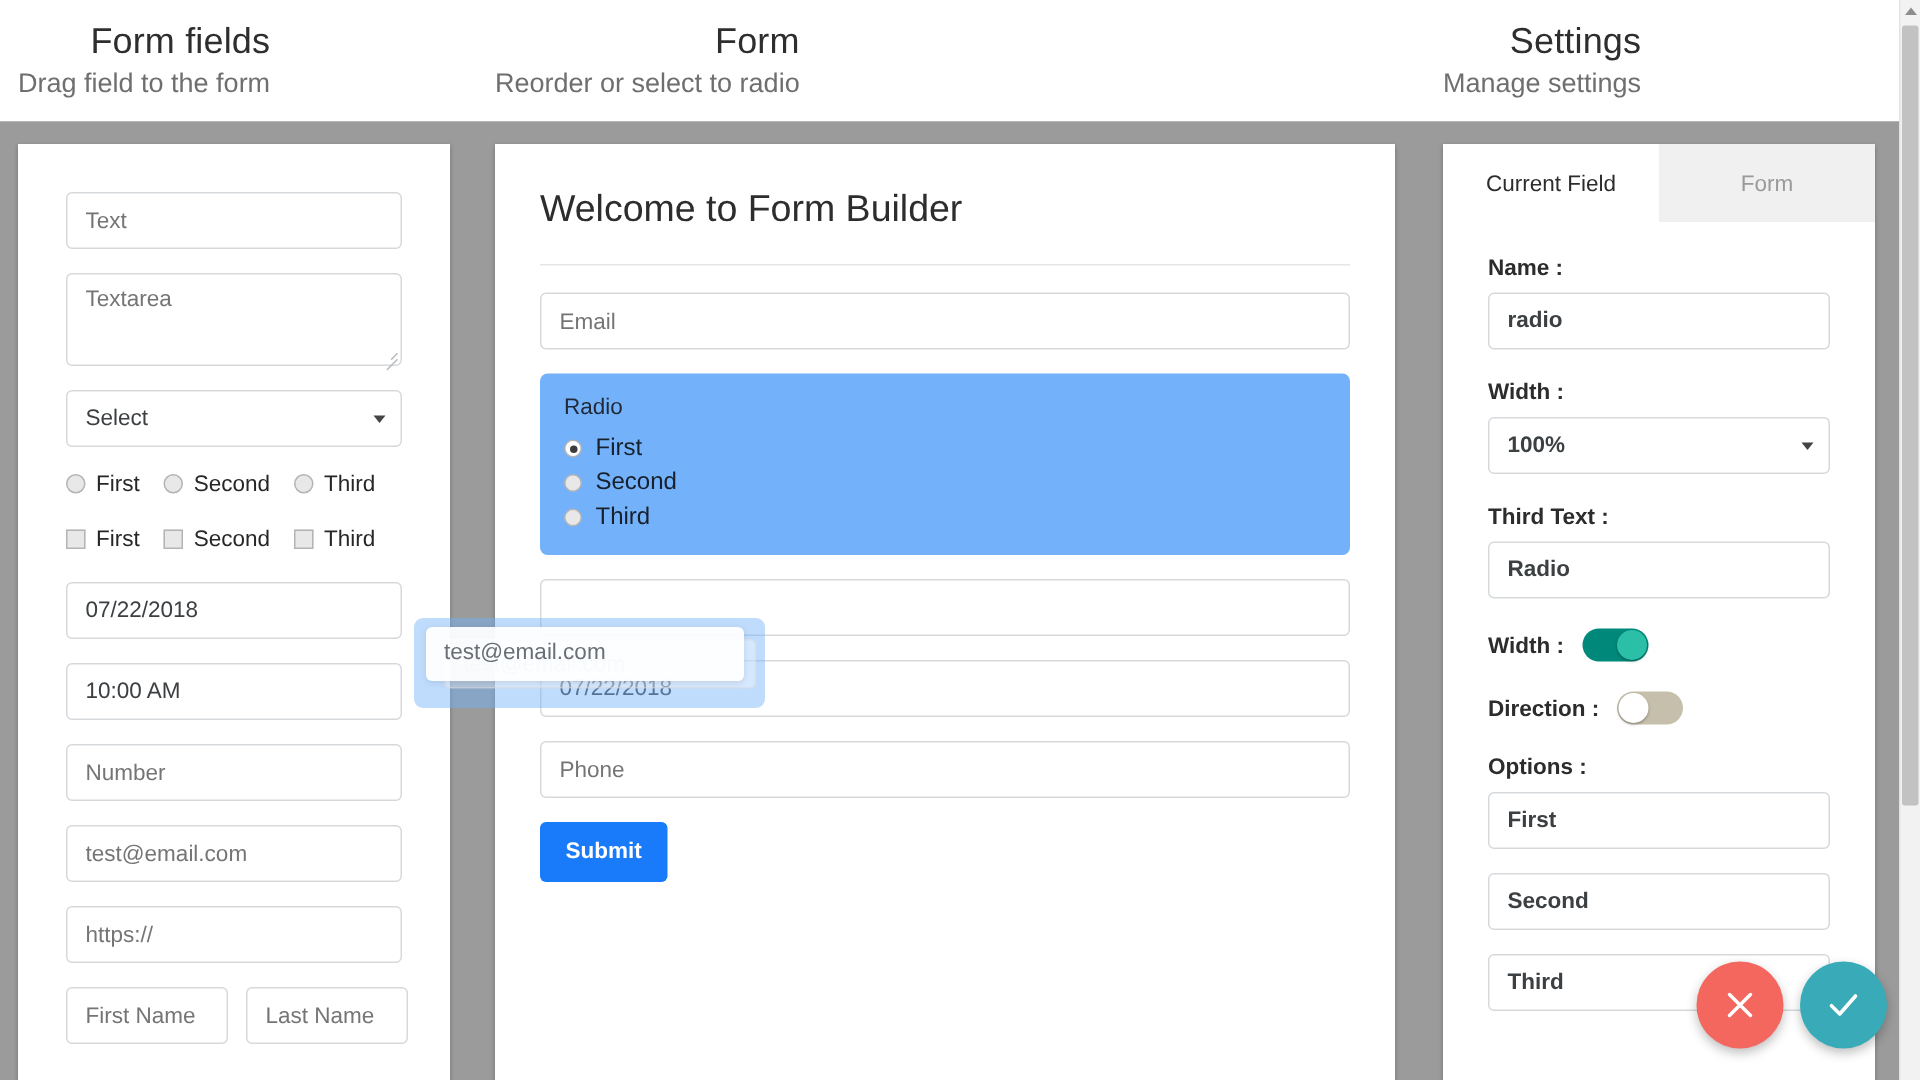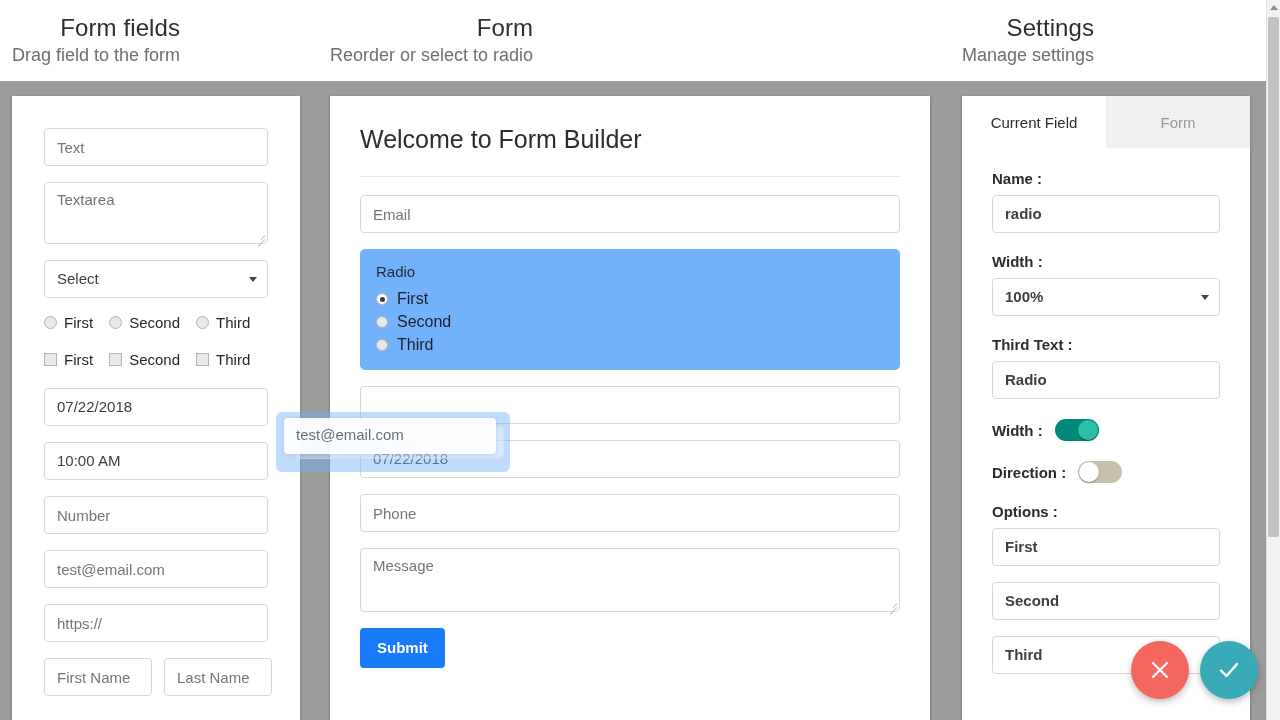--- a/index.html
+++ b/index.html
@@ -386,24 +386,20 @@
       </div>
 
       <div class="fld">
         <div class="ctl">07/22/2018</div>
       </div>
 
       <div class="fld">
         <input class="ctl ph" readonly="" placeholder="Phone" style="">
       </div>
 
-      <div class="fld">
-        <textarea class="ctl ta ta-big ph" readonly="" placeholder="Message" style=""></textarea>
-        <span class="resize-grip"></span>
-      </div>
 
       <button class="submit-btn">Submit</button>
     </div>
   </div>
 
   <div class="panel panel-right">
     <div class="tabs">
       <div class="tab active">Current Field</div>
       <div class="tab inactive">Form</div>
     </div>

